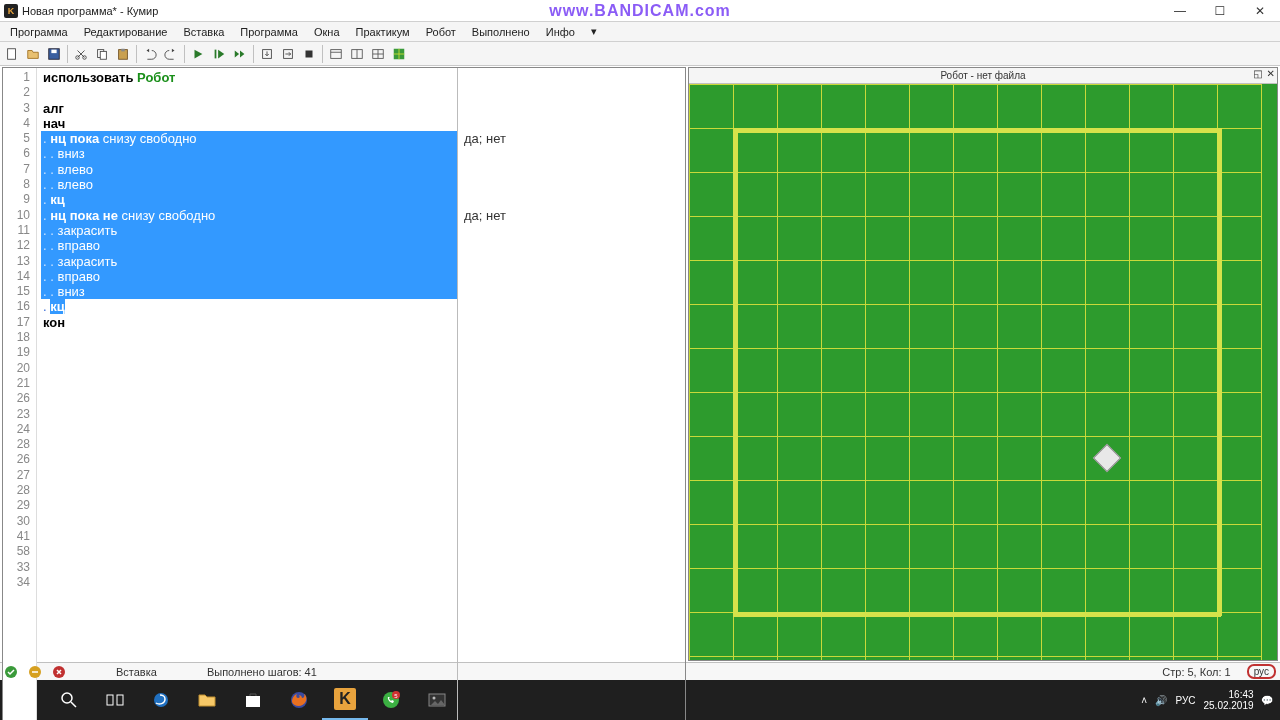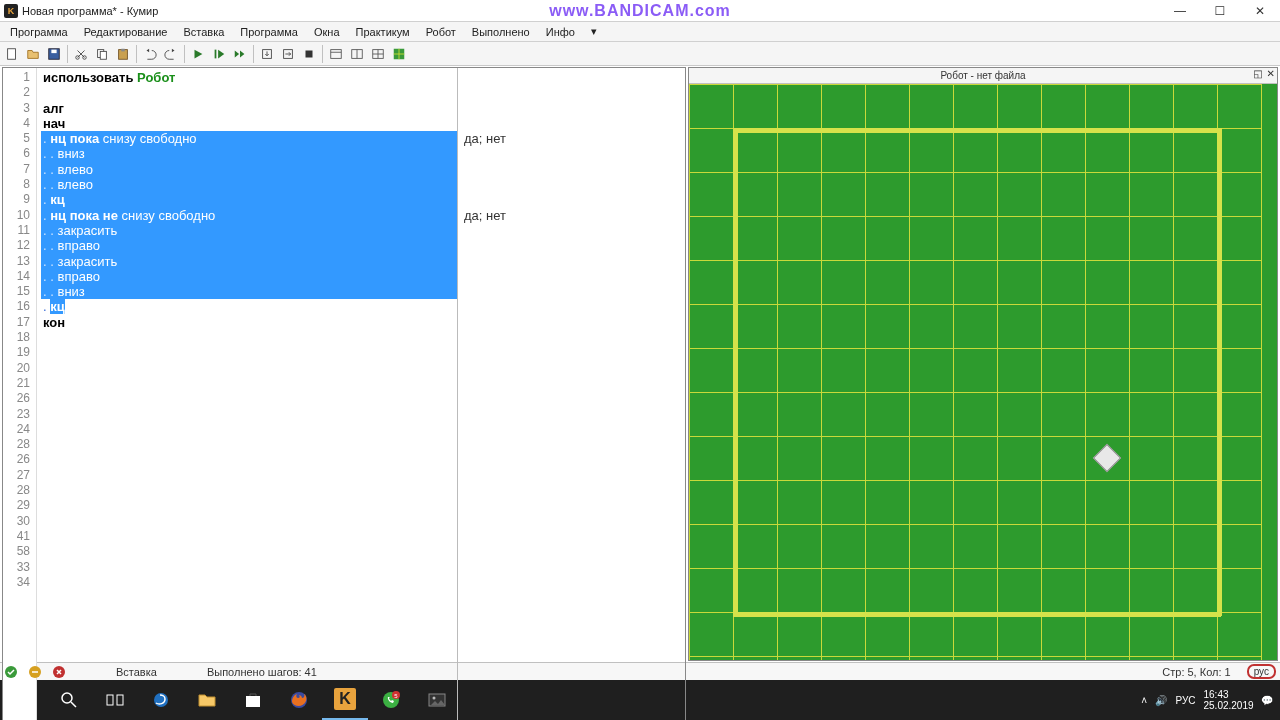--- a/index.html
+++ b/index.html
@@ -37,21 +37,21 @@
 .gline{position:absolute;background:#c9d93a;}
 .wall{position:absolute;background:#d6e24a;}
 .robot{position:absolute;width:20px;height:20px;transform:translate(-50%,-50%) rotate(45deg);background:#e8e8e8;border:1px solid #888;}
 .statusbar{height:18px;border-top:1px solid #c0c0c0;background:#f7f7f7;display:flex;align-items:center;font-size:11px;color:#333;padding:0 4px;gap:10px;}
 .statusbar .sicon{width:14px;height:14px;}
 .statusbar .spacer{flex:1;}
 .taskbar{height:40px;background:#1f1f1f;display:flex;align-items:center;}
 .taskbtn{width:46px;height:40px;display:flex;align-items:center;justify-content:center;color:#fff;}
 .taskbtn svg{width:20px;height:20px;}
 .tray{margin-left:auto;display:flex;align-items:center;color:#fff;font-size:10px;gap:8px;padding-right:6px;}
-.tray .clock{line-height:11px;}
+.tray .clock{text-align:right;line-height:11px;}
 .watermark{position:absolute;top:2px;left:50%;transform:translateX(-50%);font-family:Arial,sans-serif;font-weight:bold;font-size:16px;letter-spacing:1px;color:#8b5cf6;text-shadow:1px 1px 0 #fff,-1px -1px 0 #fff,1px -1px 0 #fff,-1px 1px 0 #fff;pointer-events:none;}
 </style>
 </head>
 <body>
 
 <div class="titlebar">
   <div class="appicon">K</div>
   <div class="title">Новая программа* - Кумир</div>
   <div class="spacer"></div>
   <div class="watermark">www.BANDICAM.com</div>

